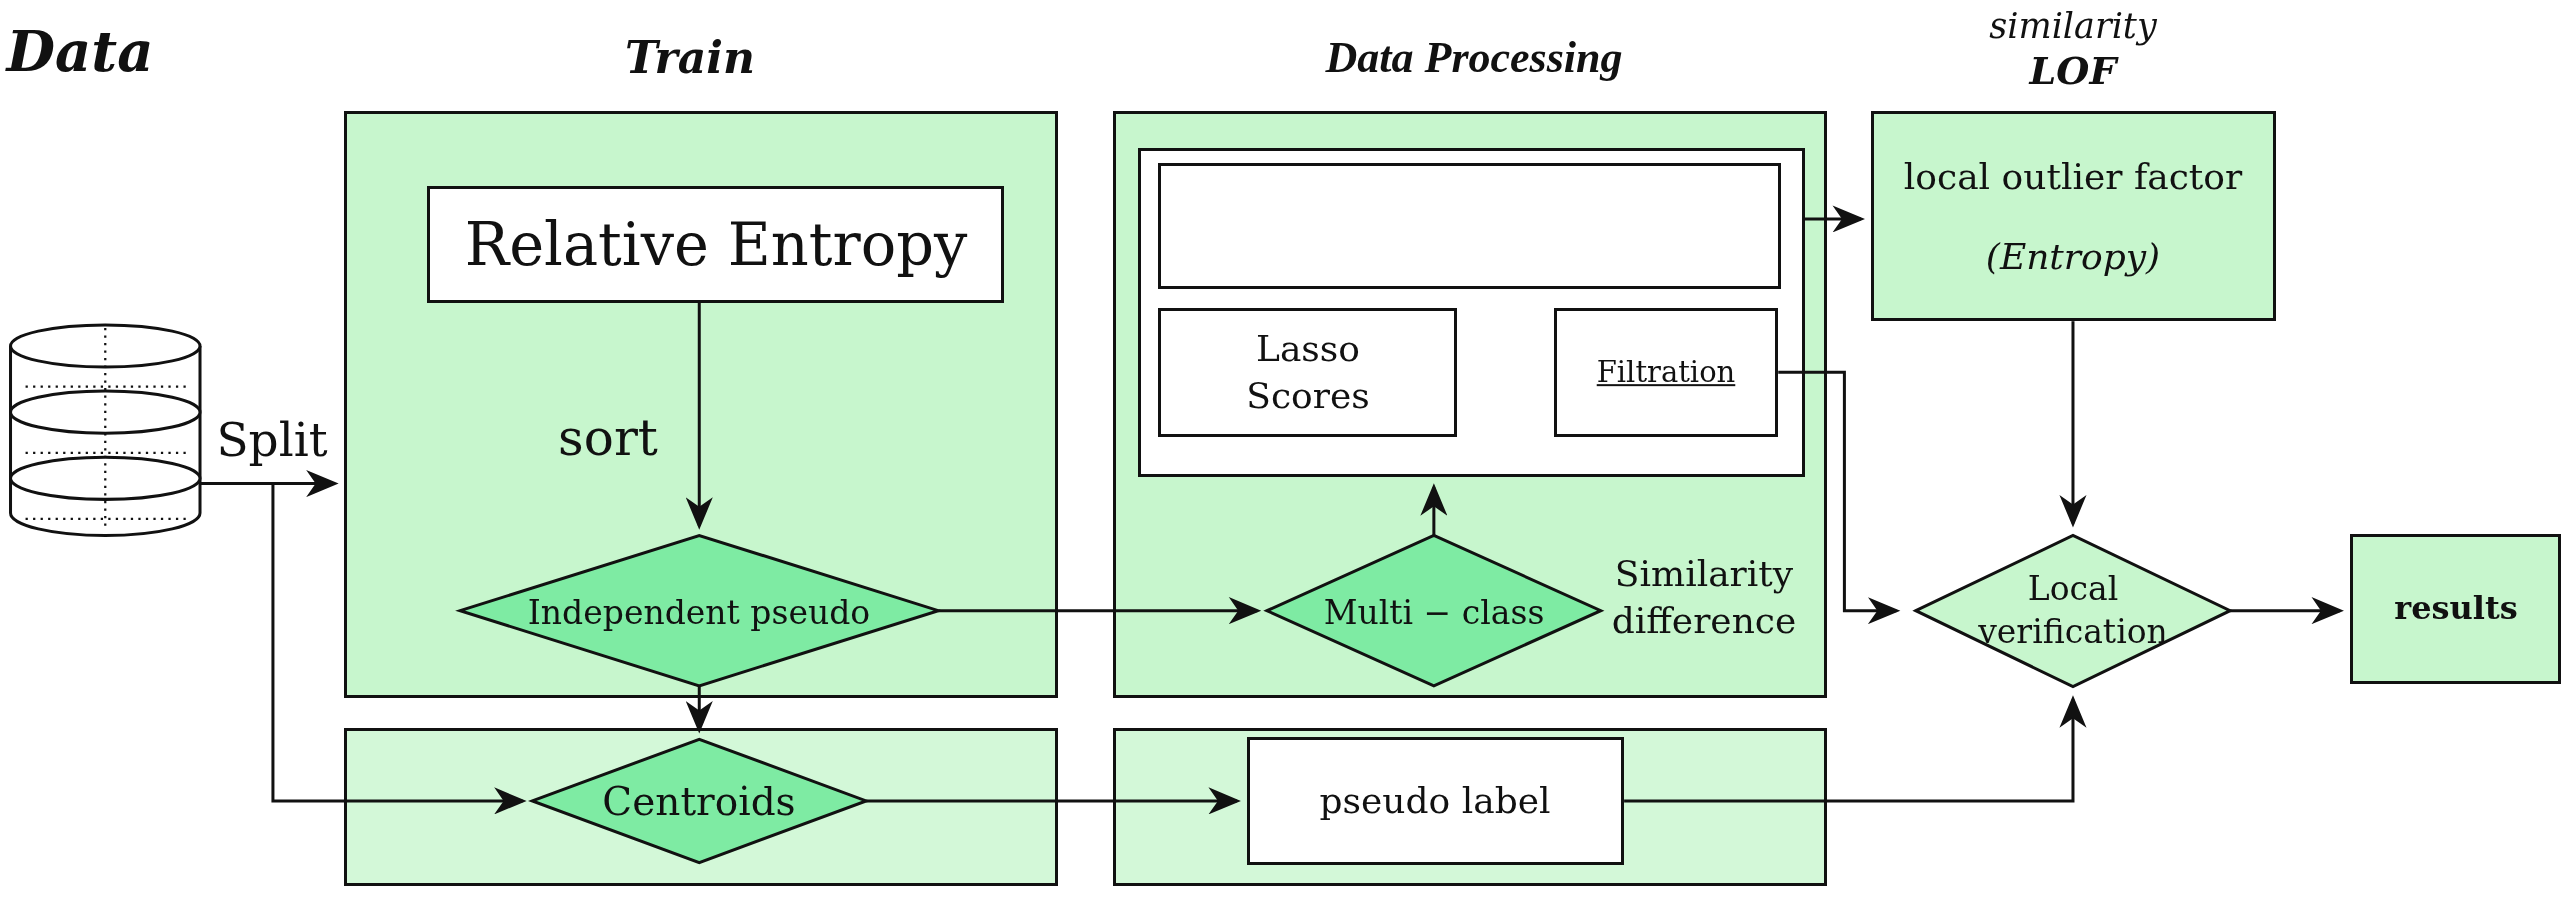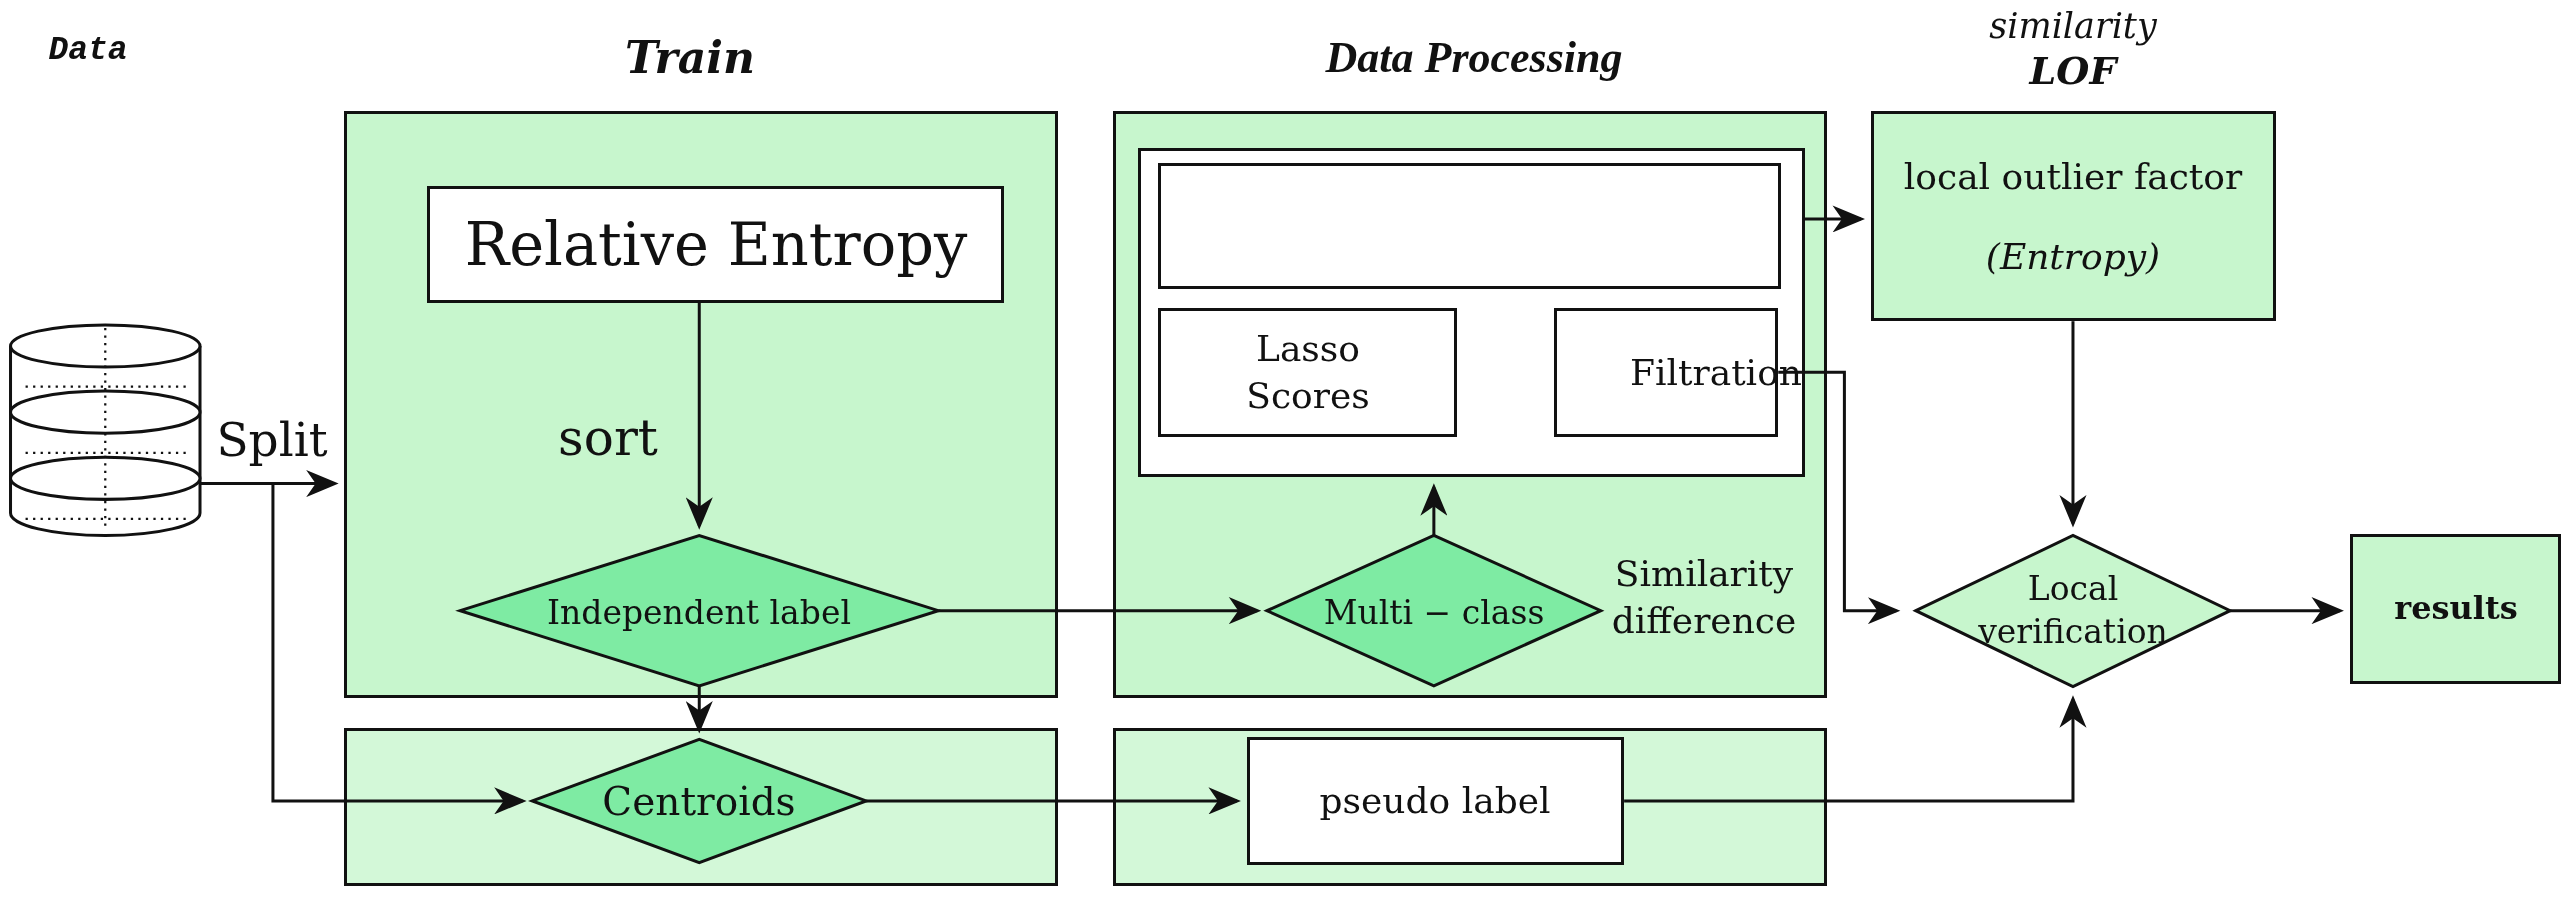--- a/index.html
+++ b/index.html
@@ -104,37 +104,37 @@
 
     <g stroke="#111" stroke-width="4">
       <polygon points="612,812 930,712 1248,812 930,912" fill="var(--diamond-fill,#7eeba3)"></polygon>
       <polygon points="1685,812 1907,712 2129,812 1907,912" fill="var(--diamond-fill,#7eeba3)"></polygon>
       <polygon points="708,1065 930,983 1152,1065 930,1147" fill="var(--diamond-fill,#7eeba3)"></polygon>
       <polygon points="2548,812 2757,712 2966,812 2757,913" fill="var(--section-fill,#c7f6cd)"></polygon>
     </g>
   </svg>
 
   <div class="layer-text">
-    <div class="t nowrap it bold" style="left:88px;top:51px;font-size:33px;font-family:Liberation Mono, monospace;">Data</div>
+    <div class="t nowrap it bold" style="left:80px;top:51px;font-size:56px;">Data</div>
     <div class="t nowrap it bold" style="left:690px;top:58px;font-size:44px;">Train</div>
     <div class="t nowrap it bold" style="left:1474px;top:58px;font-size:44px;font-family:Liberation Serif, serif;">Data Processing</div>
     <div class="t nowrap it" style="left:2073px;top:27px;font-size:35px;">similarity</div>
     <div class="t nowrap it bold" style="left:2073px;top:71px;font-size:38px;">LOF</div>
 
     <div class="t nowrap" style="left:272px;top:440px;font-size:47px;">Split</div>
     <div class="t nowrap" style="left:608px;top:438px;font-size:50px;">sort</div>
     <div class="t" style="left:1704px;top:598px;font-size:36px;">Similarity
 difference</div>
 
     <div class="t nowrap" style="left:716px;top:245px;font-size:59px;">Relative Entropy</div>
-    <div class="t nowrap" style="left:699px;top:613px;font-size:33px;">Independent label</div>
+    <div class="t nowrap" style="left:699px;top:613px;font-size:33px;">Independent pseudo</div>
     <div class="t nowrap" style="left:699px;top:802px;font-size:39px;">Centroids</div>
     <div class="t" style="left:1308px;top:373px;font-size:36px;">Lasso
 Scores</div>
-    <div class="t nowrap" style="left:1716px;top:373px;font-size:36px;">Filtration</div>
+    <div class="t nowrap" style="left:1666px;top:373px;font-size:29px;text-decoration:underline;">Filtration</div>
     <div class="t nowrap" style="left:1434px;top:613px;font-size:33px;">Multi − class</div>
     <div class="t nowrap" style="left:2073px;top:177px;font-size:36px;">local outlier factor</div>
     <div class="t nowrap it" style="left:2073px;top:257px;font-size:36px;">(Entropy)</div>
     <div class="t nowrap" style="left:1435px;top:801px;font-size:36px;">pseudo label</div>
     <div class="t" style="left:2073px;top:611px;font-size:33px;">Local
 verification</div>
     <div class="t nowrap bold" style="left:2456px;top:609px;font-size:32px;">results</div>
   </div>
 
 </div>

